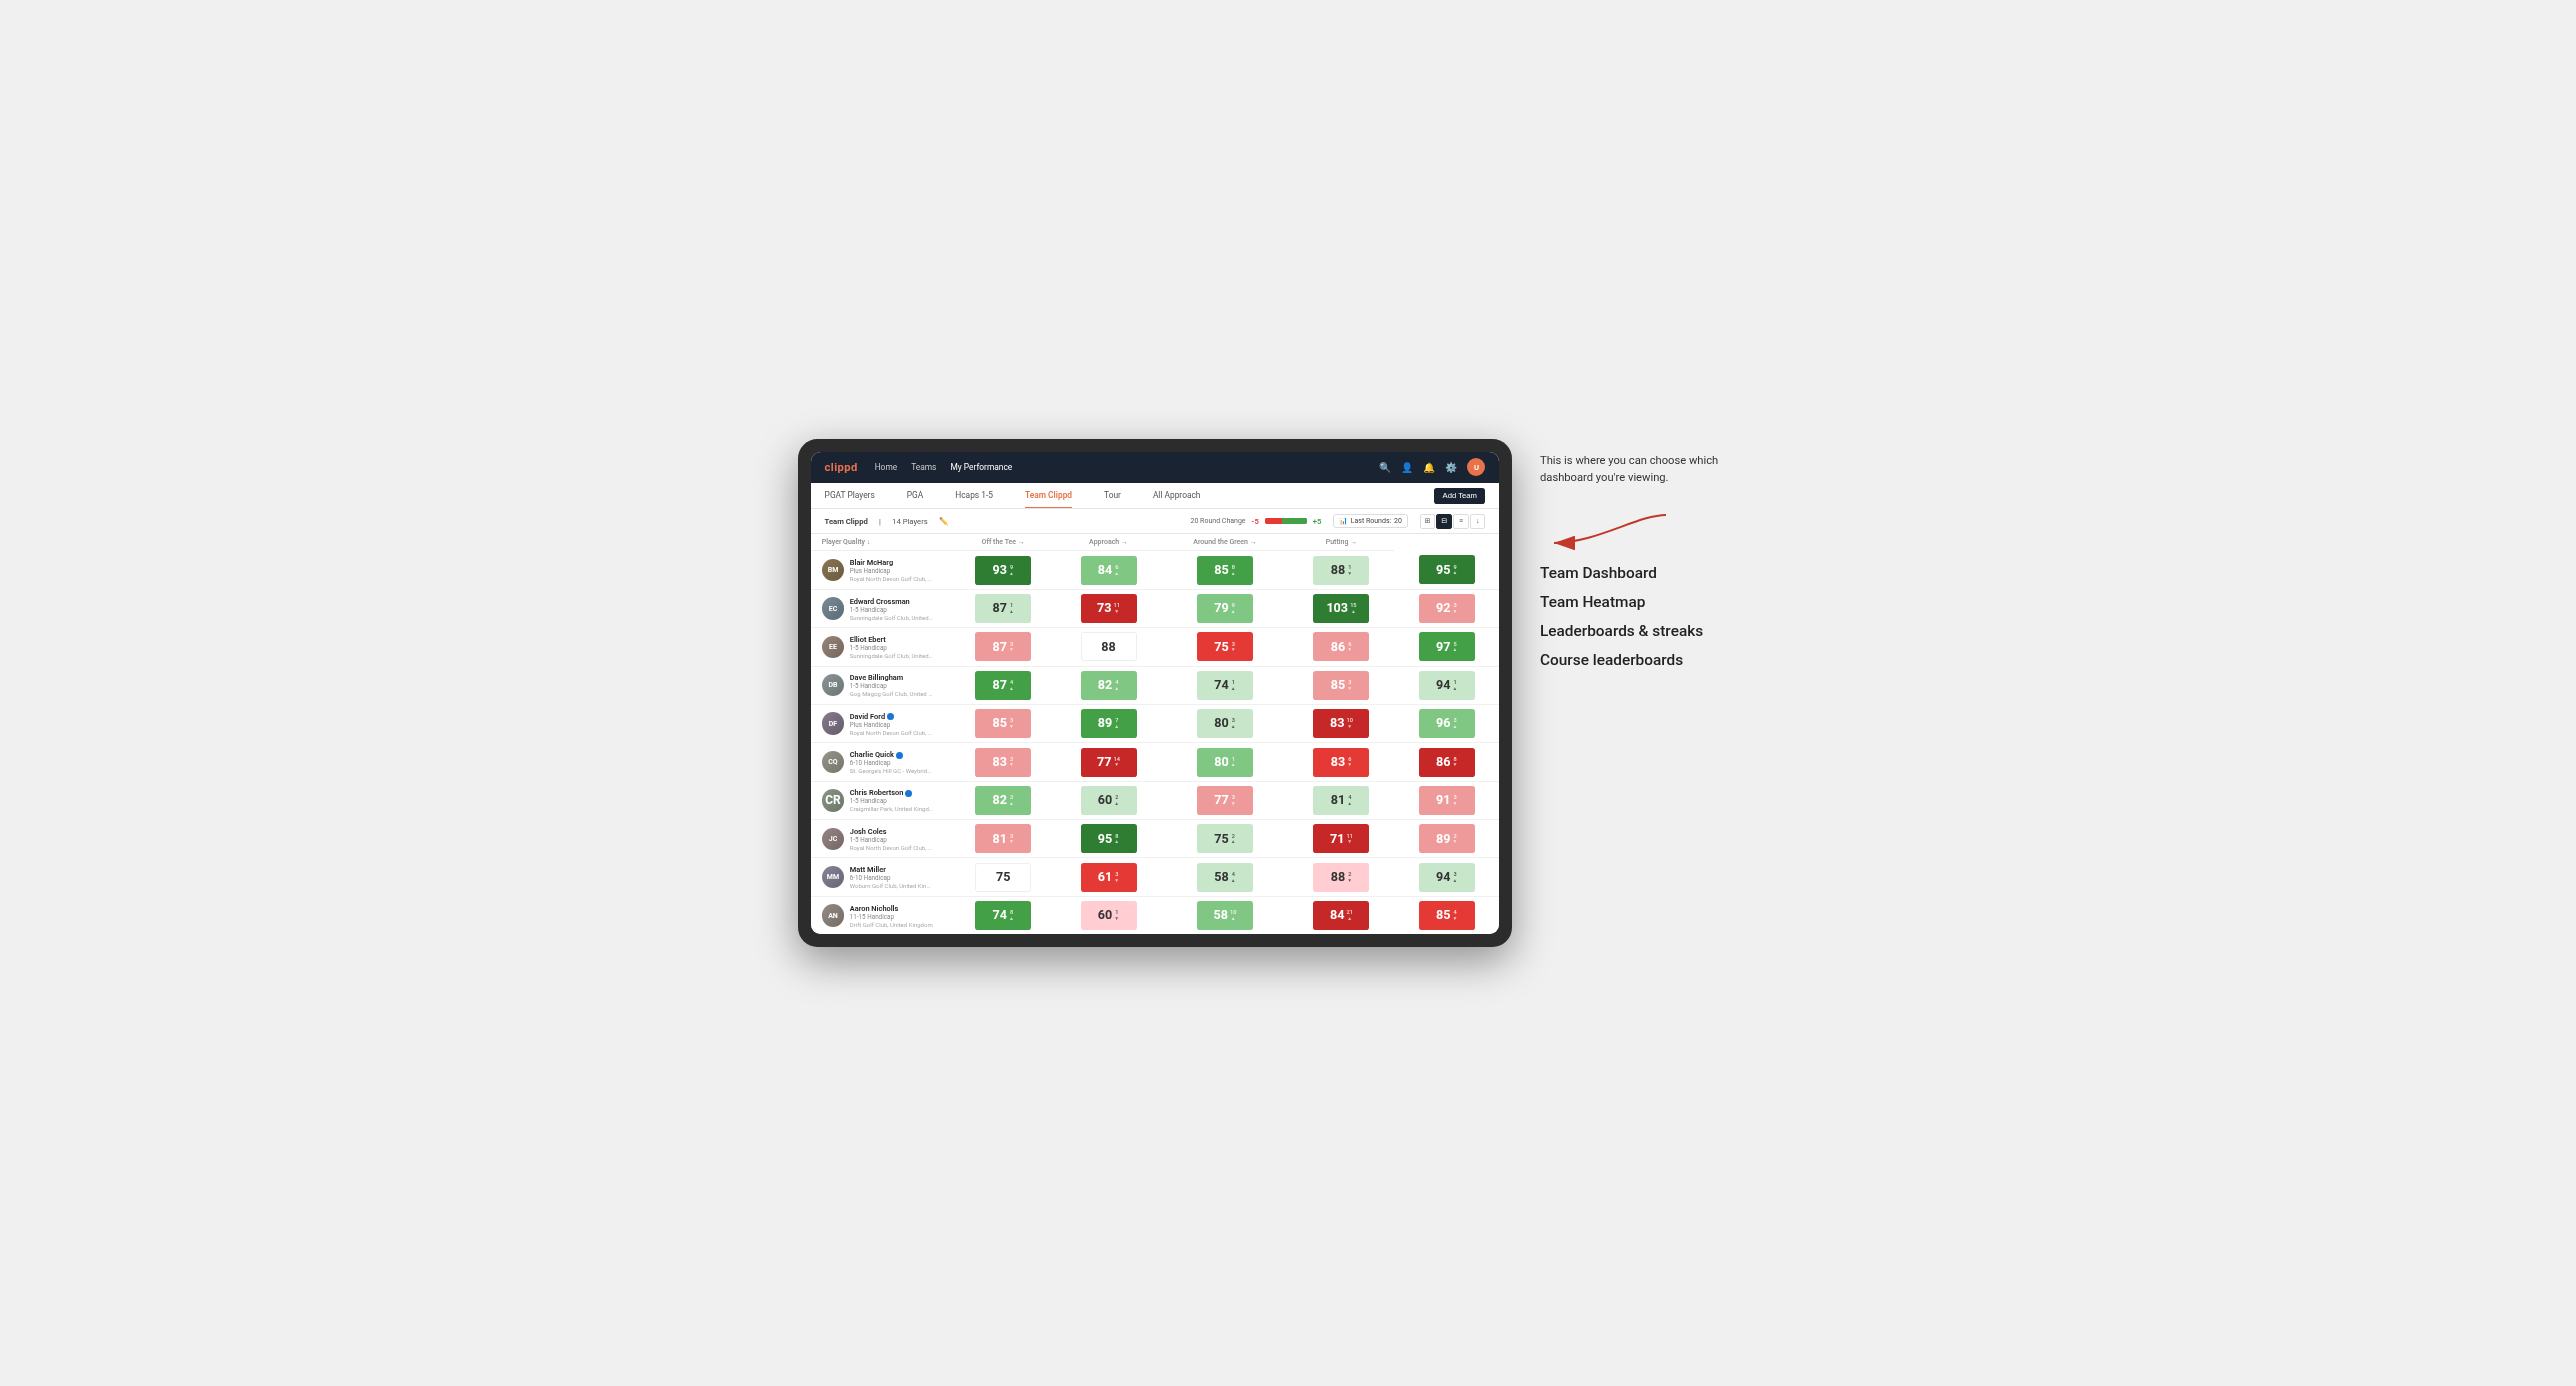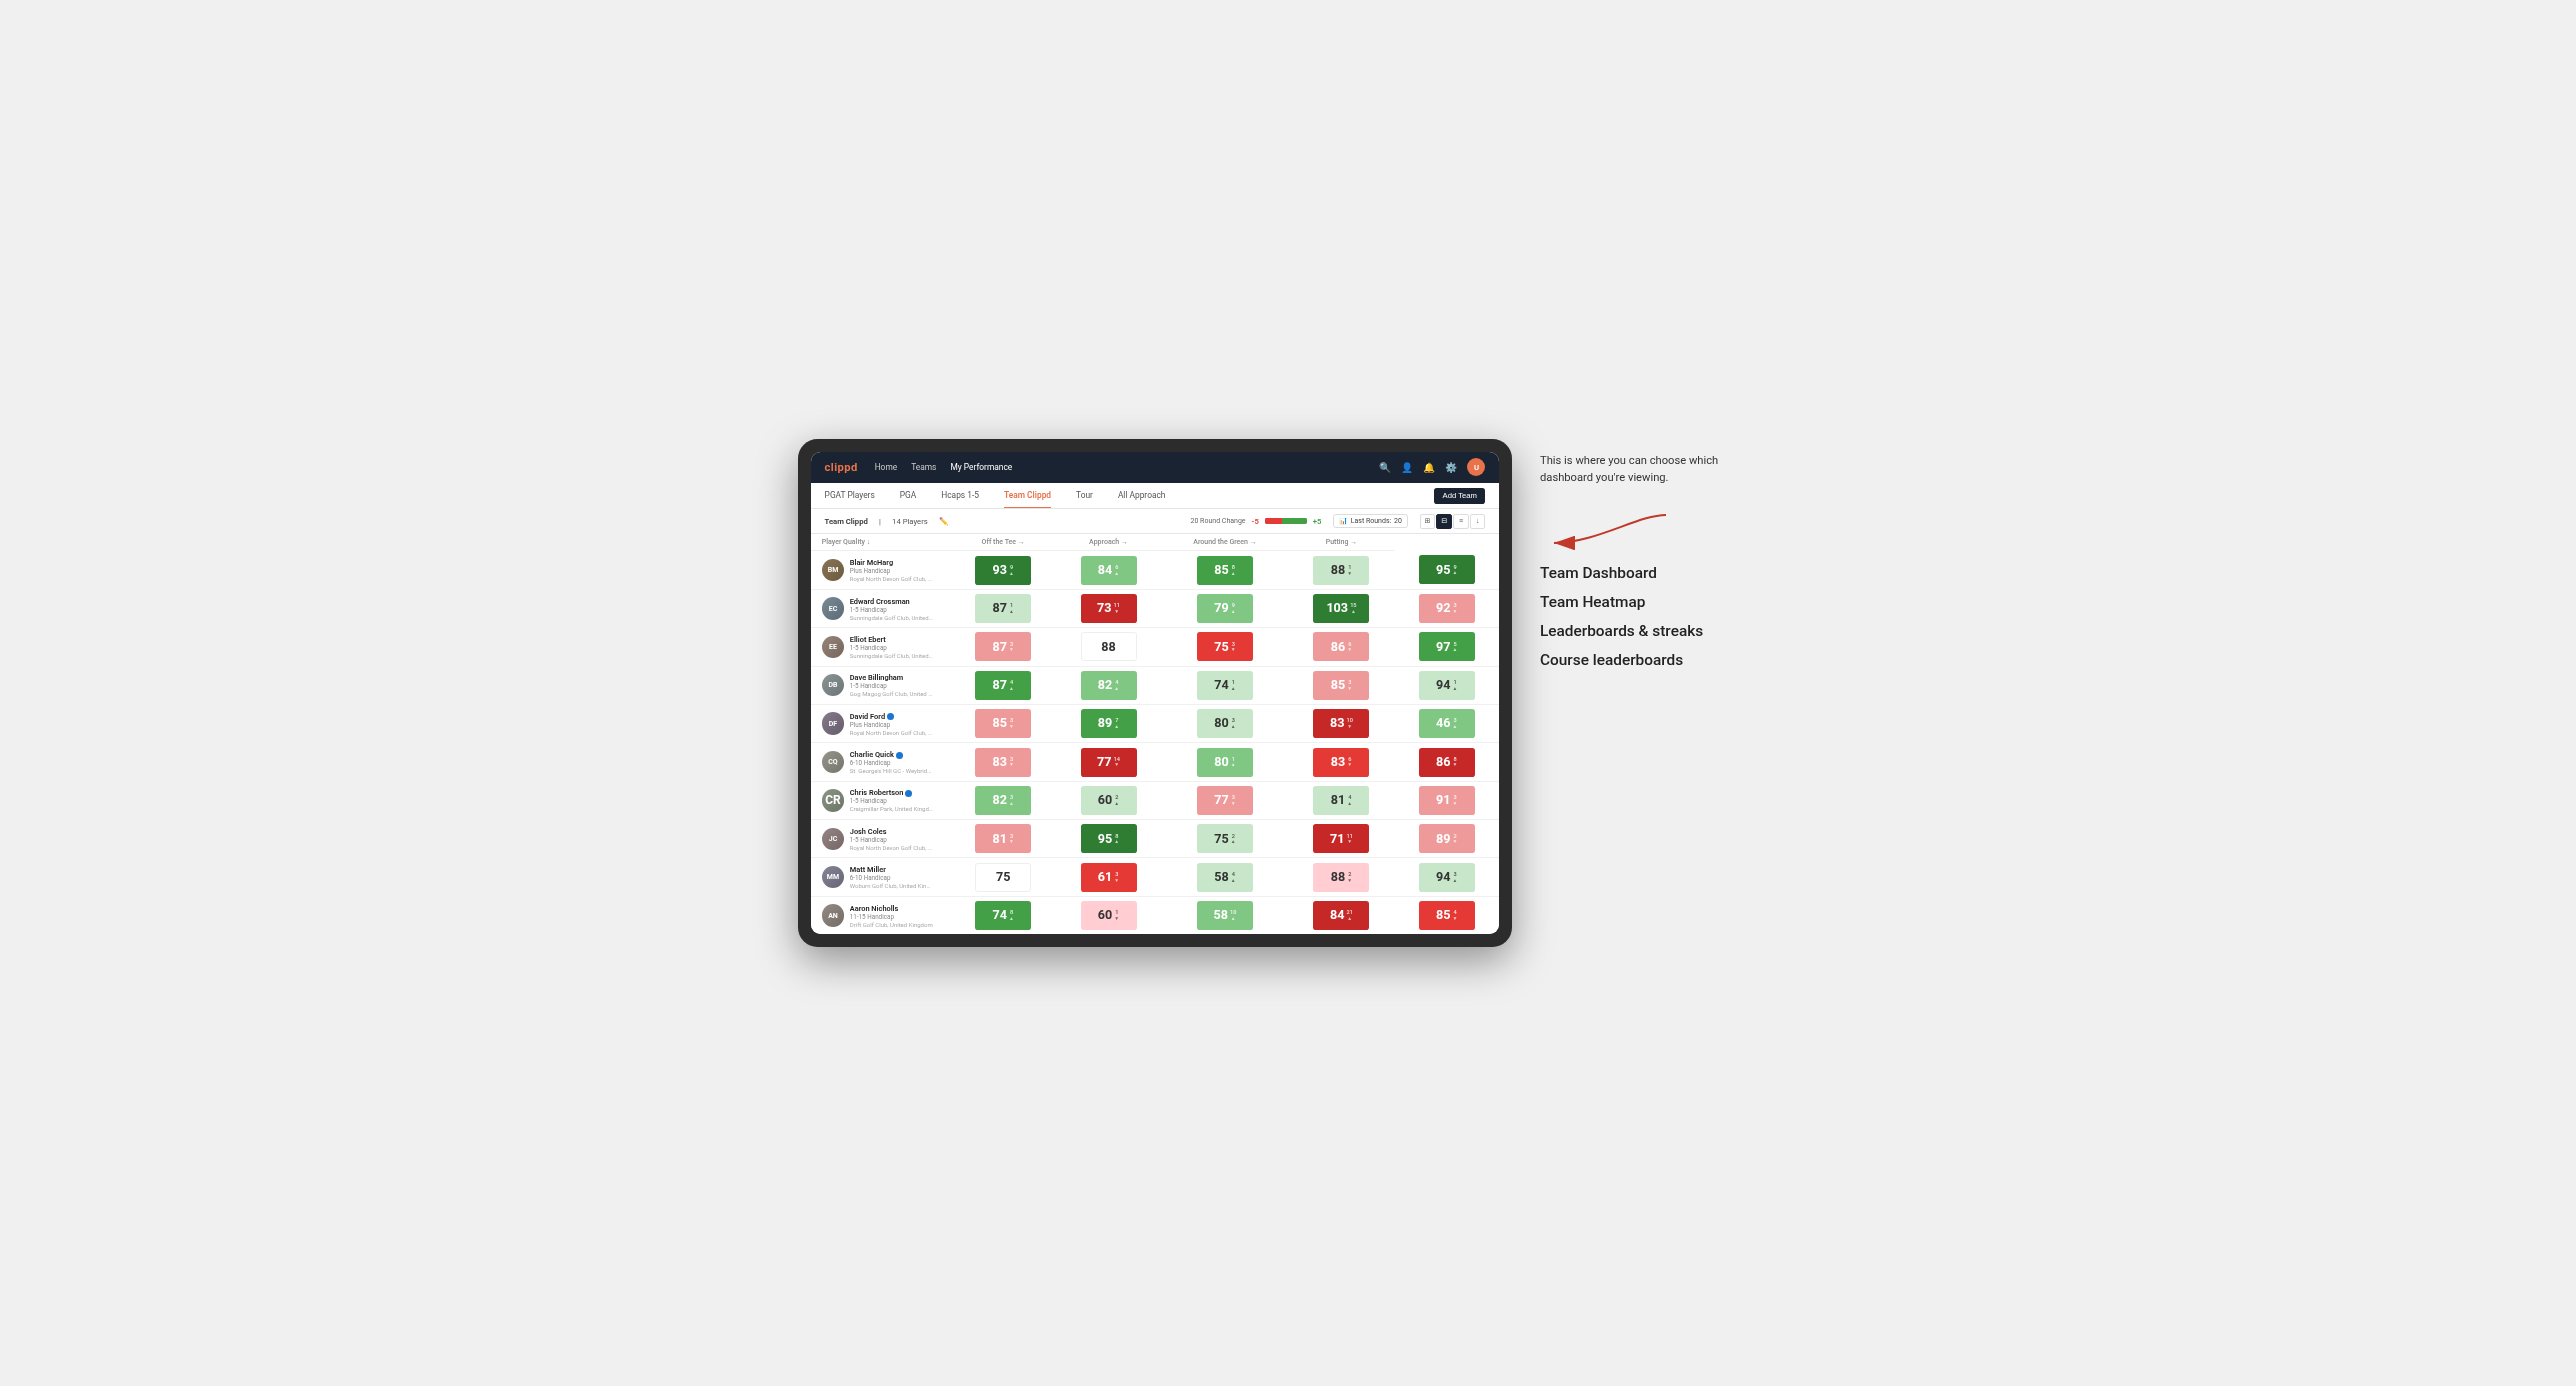--- a/index.html
+++ b/index.html
@@ -97,21 +97,21 @@
     }
 
     
     .sub-nav {
       background: #fff;
       border-bottom: 0.7px solid #e5e5e5;
       display: flex;
       align-items: center;
       padding: 0 14px;
       height: 26.6px;
-      gap: 25px;
+      gap: 32px;
     }
 
     .sub-nav-link {
       font-size: 8.4px;
       color: #555;
       cursor: pointer;
       padding: 1.4px 0;
       height: 100%;
       display: flex;
       align-items: center;
@@ -732,21 +732,21 @@
                   <div class="score-box" style="background: rgb(198, 40, 40); border: none;">
                     <span class="score-main" style="color: rgb(255, 255, 255);">83</span>
                     <div class="score-delta">
                       <span class="score-delta-val" style="color: rgb(255, 255, 255); opacity: 0.85;">10</span>
                       <span class="delta-arrow" style="color: rgb(255, 255, 255); opacity: 0.7;">▼</span>
                     </div>
                   </div>
                 </td>
                 <td class="score-cell">
                   <div class="score-box" style="background: rgb(129, 199, 132); border: none;">
-                    <span class="score-main" style="color: rgb(255, 255, 255);">46</span>
+                    <span class="score-main" style="color: rgb(255, 255, 255);">96</span>
                     <div class="score-delta">
                       <span class="score-delta-val" style="color: rgb(255, 255, 255); opacity: 0.85;">3</span>
                       <span class="delta-arrow" style="color: rgb(255, 255, 255); opacity: 0.7;">▲</span>
                     </div>
                   </div>
                 </td>
               </tr>
               <tr>
                 <td style="padding: 0px; width: 140px;">
                   <div class="player-cell">

